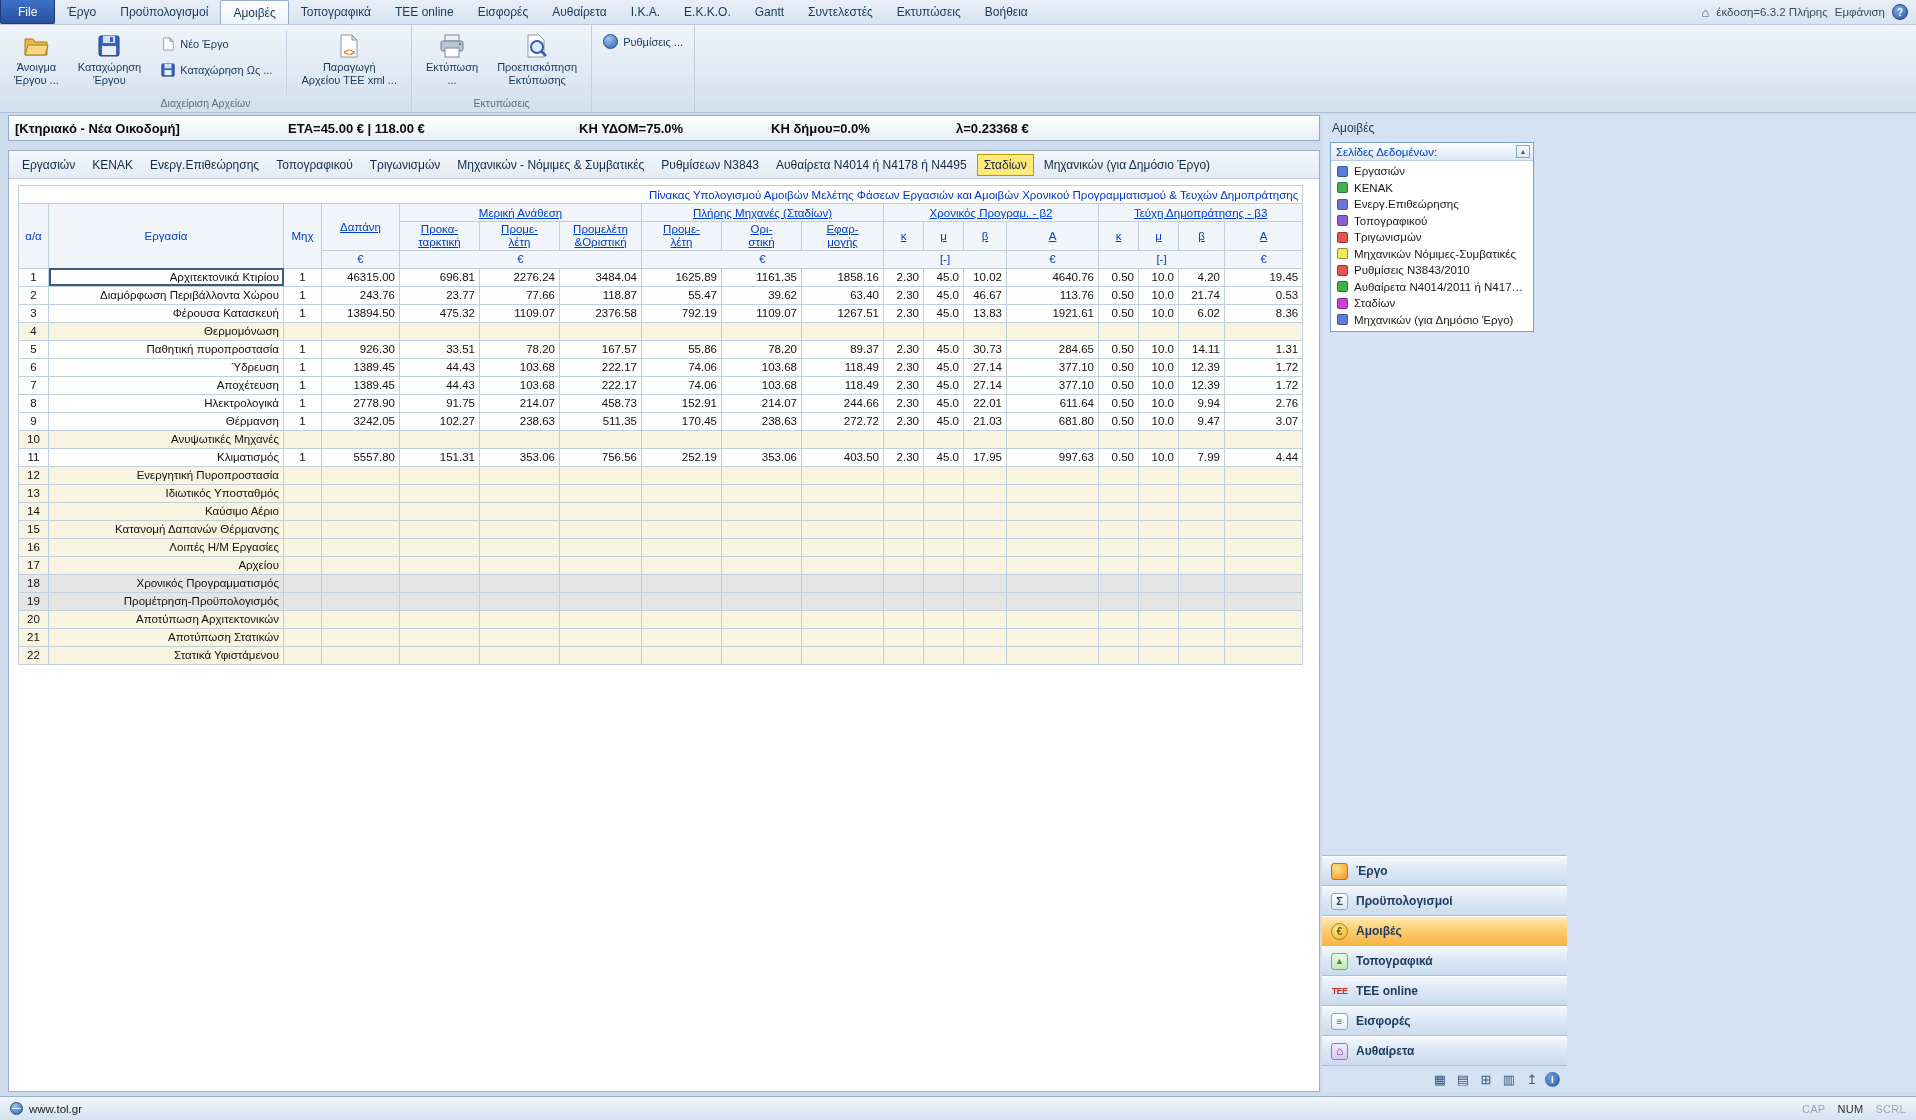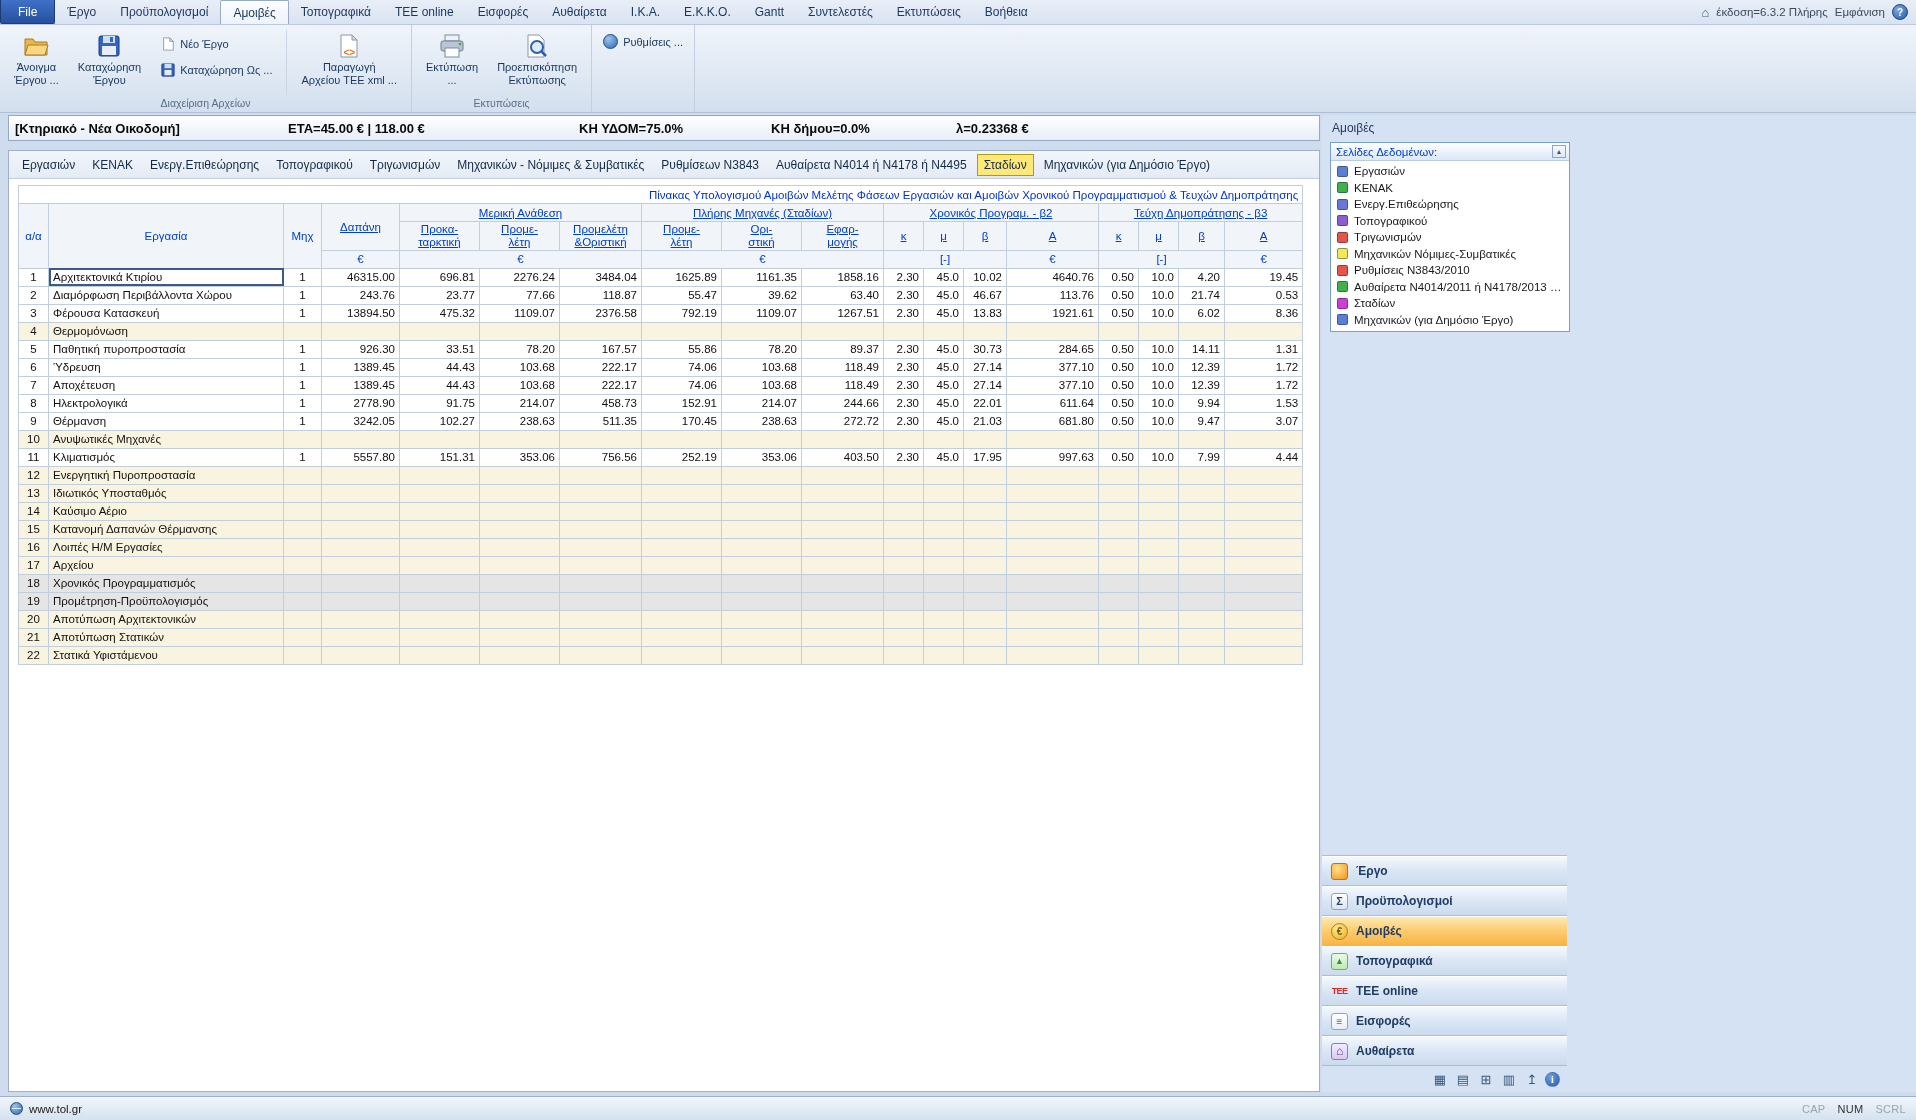--- a/index.html
+++ b/index.html
@@ -61,31 +61,31 @@
   .ptab.active { background:#ffe878; border:1px solid #b09a10; padding:3px 6px; font-weight:normal; }
 
   #fee-table { border-collapse:collapse; table-layout:fixed; width:1284px; margin:6px 0 0 9px;
                border:1px solid #7f98b6; }
   #fee-table td { border:1px solid #c0cede; font-size:11.5px; padding:1px 4px; height:18px; overflow:hidden;
                   white-space:nowrap; }
   .titlerow td { text-align:right; color:#0033cc; background:#fff; font-size:12.5px; height:21px; }
   td.h { background:#f1f5fa; color:#0040c8; text-align:center; font-size:11.5px; border-color:#b6c6da; }
   td.h.u { text-decoration:underline;margin-top:43px; }
   .pre { white-space:pre-line !important; line-height:1.12; }
-  .ctr { text-align:center; } .lft { text-align:left; } .num { text-align:right; }
+  .ctr { text-align:center; } .lft { text-align:right; } .num { text-align:right; }
   tr.r-white td { background:#fff; }
   tr.r-cream td { background:#f8f4df; }
   tr.r-gray  td { background:#efeeე7; }
   tr.r-gray  td { background:#e5e5e5; }
   td.sel { outline:2px solid #3c5a84; outline-offset:-2px; }
 
   
   #sidepane { position:absolute; top:115px; left:1322px; right:0; bottom:28px; background:#d5e2f3; }
   .pane-title { font-size:12px; color:#243a5e; padding:6px 10px 4px; }
-  #datapages { position:absolute; top:27px; left:8px; width:240px; border:1px solid #7aa0c8; background:#fff; }
+  #datapages { position:absolute; top:27px; left:8px; width:204px; border:1px solid #7aa0c8; background:#fff; }
   .dp-head { display:flex; align-items:center; justify-content:space-between;
              background:linear-gradient(#fdfeff,#dbe8f7); border-bottom:1px solid #b9cbe0;
              padding:2px 3px 2px 5px; color:#0040c8; font-size:11.5px; }
   .dp-arrow { width:14px; height:13px; border:1px solid #8aa5c5; background:linear-gradient(#f7fafd,#dce7f3);
               font-size:8px; display:flex; align-items:center; justify-content:center; color:#456; }
   #dp-list { padding:2px 0 3px; }
   .dp-item { display:flex; align-items:center; gap:6px; padding:1px 6px; font-size:11.5px; color:#1a1a1a;
              height:16.5px; white-space:nowrap; overflow:hidden; }
   .dp-swatch { width:11px; height:11px; border-radius:2px; border:1px solid rgba(20,40,70,.45); flex:0 0 auto; }
   .dp-label { overflow:hidden; text-overflow:ellipsis; }
@@ -496,21 +496,21 @@
             <td class="num">152.91</td>
             <td class="num">214.07</td>
             <td class="num">244.66</td>
             <td class="num">2.30</td>
             <td class="num">45.0</td>
             <td class="num">22.01</td>
             <td class="num">611.64</td>
             <td class="num">0.50</td>
             <td class="num">10.0</td>
             <td class="num">9.94</td>
-            <td class="num">1.53</td>
+            <td class="num">2.76</td>
           </tr>
           <tr class="r-white">
             <td class="ctr">9</td>
             <td class="lft">Θέρμανση</td>
             <td class="ctr">1</td>
             <td class="num">3242.05</td>
             <td class="num">102.27</td>
             <td class="num">238.63</td>
             <td class="num">511.35</td>
             <td class="num">170.45</td>

